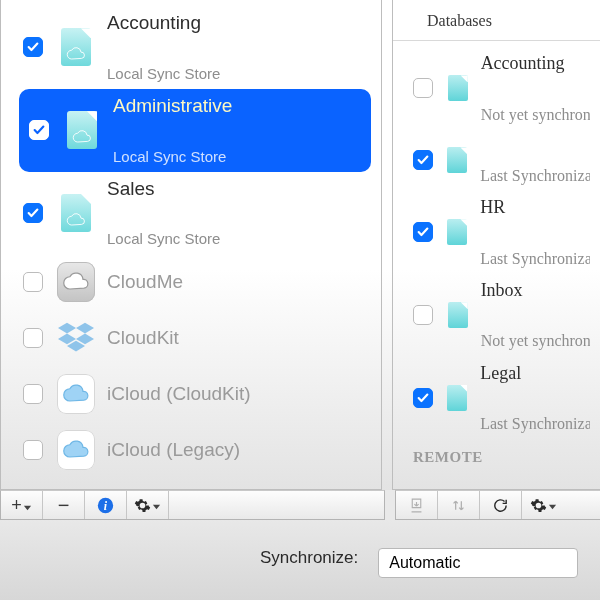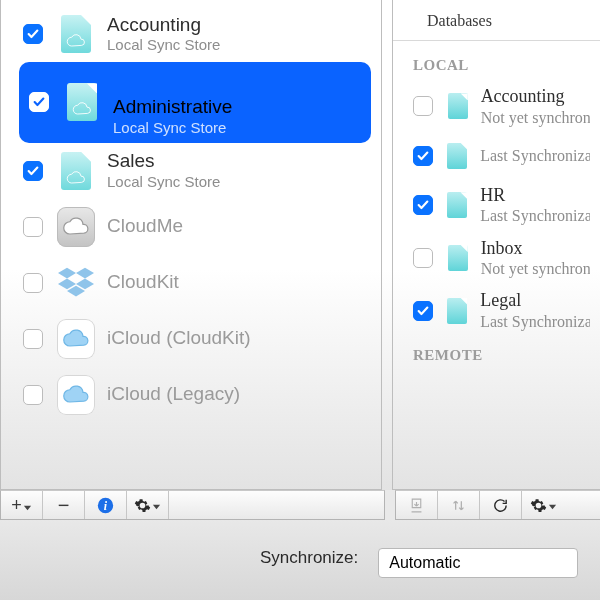--- a/index.html
+++ b/index.html
@@ -50,39 +50,39 @@
     padding: 6px 10px 6px 20px;
     gap: 12px;
     min-height: 50px;
   }
   .row.selected {
     background: #0a63ff;
     border-radius: 10px;
     margin: 0 10px 0 18px;
     padding-left: 8px;
   }
-  .row.selected .title { color: #000000; margin-top: 28px; }
+  .row.selected .title { color: #fef9c3; }
   .row.selected .subtitle { color: #cfe0ff; }
   .row.selected .chk { background:#fff; border-color:#fff; }
   .row.selected .chk svg path { stroke:#0a63ff; }
   .row.dim .title { color:#9a9a9a; }
   .chkwrap { width: 24px; display:flex; align-items:center; justify-content:center;}
   .chk {
     width: 20px; height: 20px; border-radius: 5px;
     border: 1px solid #bcbcbc; background: #fff;
     display:flex; align-items:center; justify-content:center;
   }
   .chk.checked { background:#0a72ff; border-color:#0a72ff; }
   .chk svg { width:14px; height:14px; }
   .chk svg path { stroke:#fff; stroke-width:2.4; fill:none; stroke-linecap:round; stroke-linejoin:round; }
   .fic { width:38px; height:44px; display:flex; align-items:center; justify-content:center; }
   .dbic { width:26px; height:32px; display:flex; align-items:center; justify-content:center; }
   .labels { display:flex; flex-direction:column; line-height:1.2; overflow:hidden; }
   .title { font-size: 19px; color:#2e2e2e; white-space:nowrap; }
-  .subtitle { font-size: 15px; color:#8d8d8d; white-space:nowrap; }
+  .subtitle { font-size: 15px; color:#8d8d8d; white-space:nowrap;margin-top:30px; }
   .panel.right .row { min-height: 46px; padding-left: 18px; gap: 10px; }
   .panel.right .title { font-size: 18px; }
   .panel.right .subtitle { font-size: 16px; }
   .toolbar {
     height: 30px;
     display:flex;
     background: linear-gradient(#fdfdfd,#e9e9e9);
     border: 1px solid #b3b3b3;
     border-top: 1px solid #c8c8c8;
   }
@@ -255,21 +255,20 @@
          <span class="title">iCloud (Legacy)</span>
 
        </div>
      </div>
       </div>
   </div>
 
   <div class="panel right">
     <div class="panel-header">Databases</div>
     <div class="panel-body" id="right-list">
-        <div class="section-label">LOCAL</div>
         <div class="row">
        <div class="chkwrap">
             <div class="chk unchecked"></div>
           </div>
        <div class="dbic">
             <div class="docsm"></div>
           </div>
        <div class="labels">
          <span class="title">Accounting</span>
          <span class="subtitle">Not yet synchron</span>

